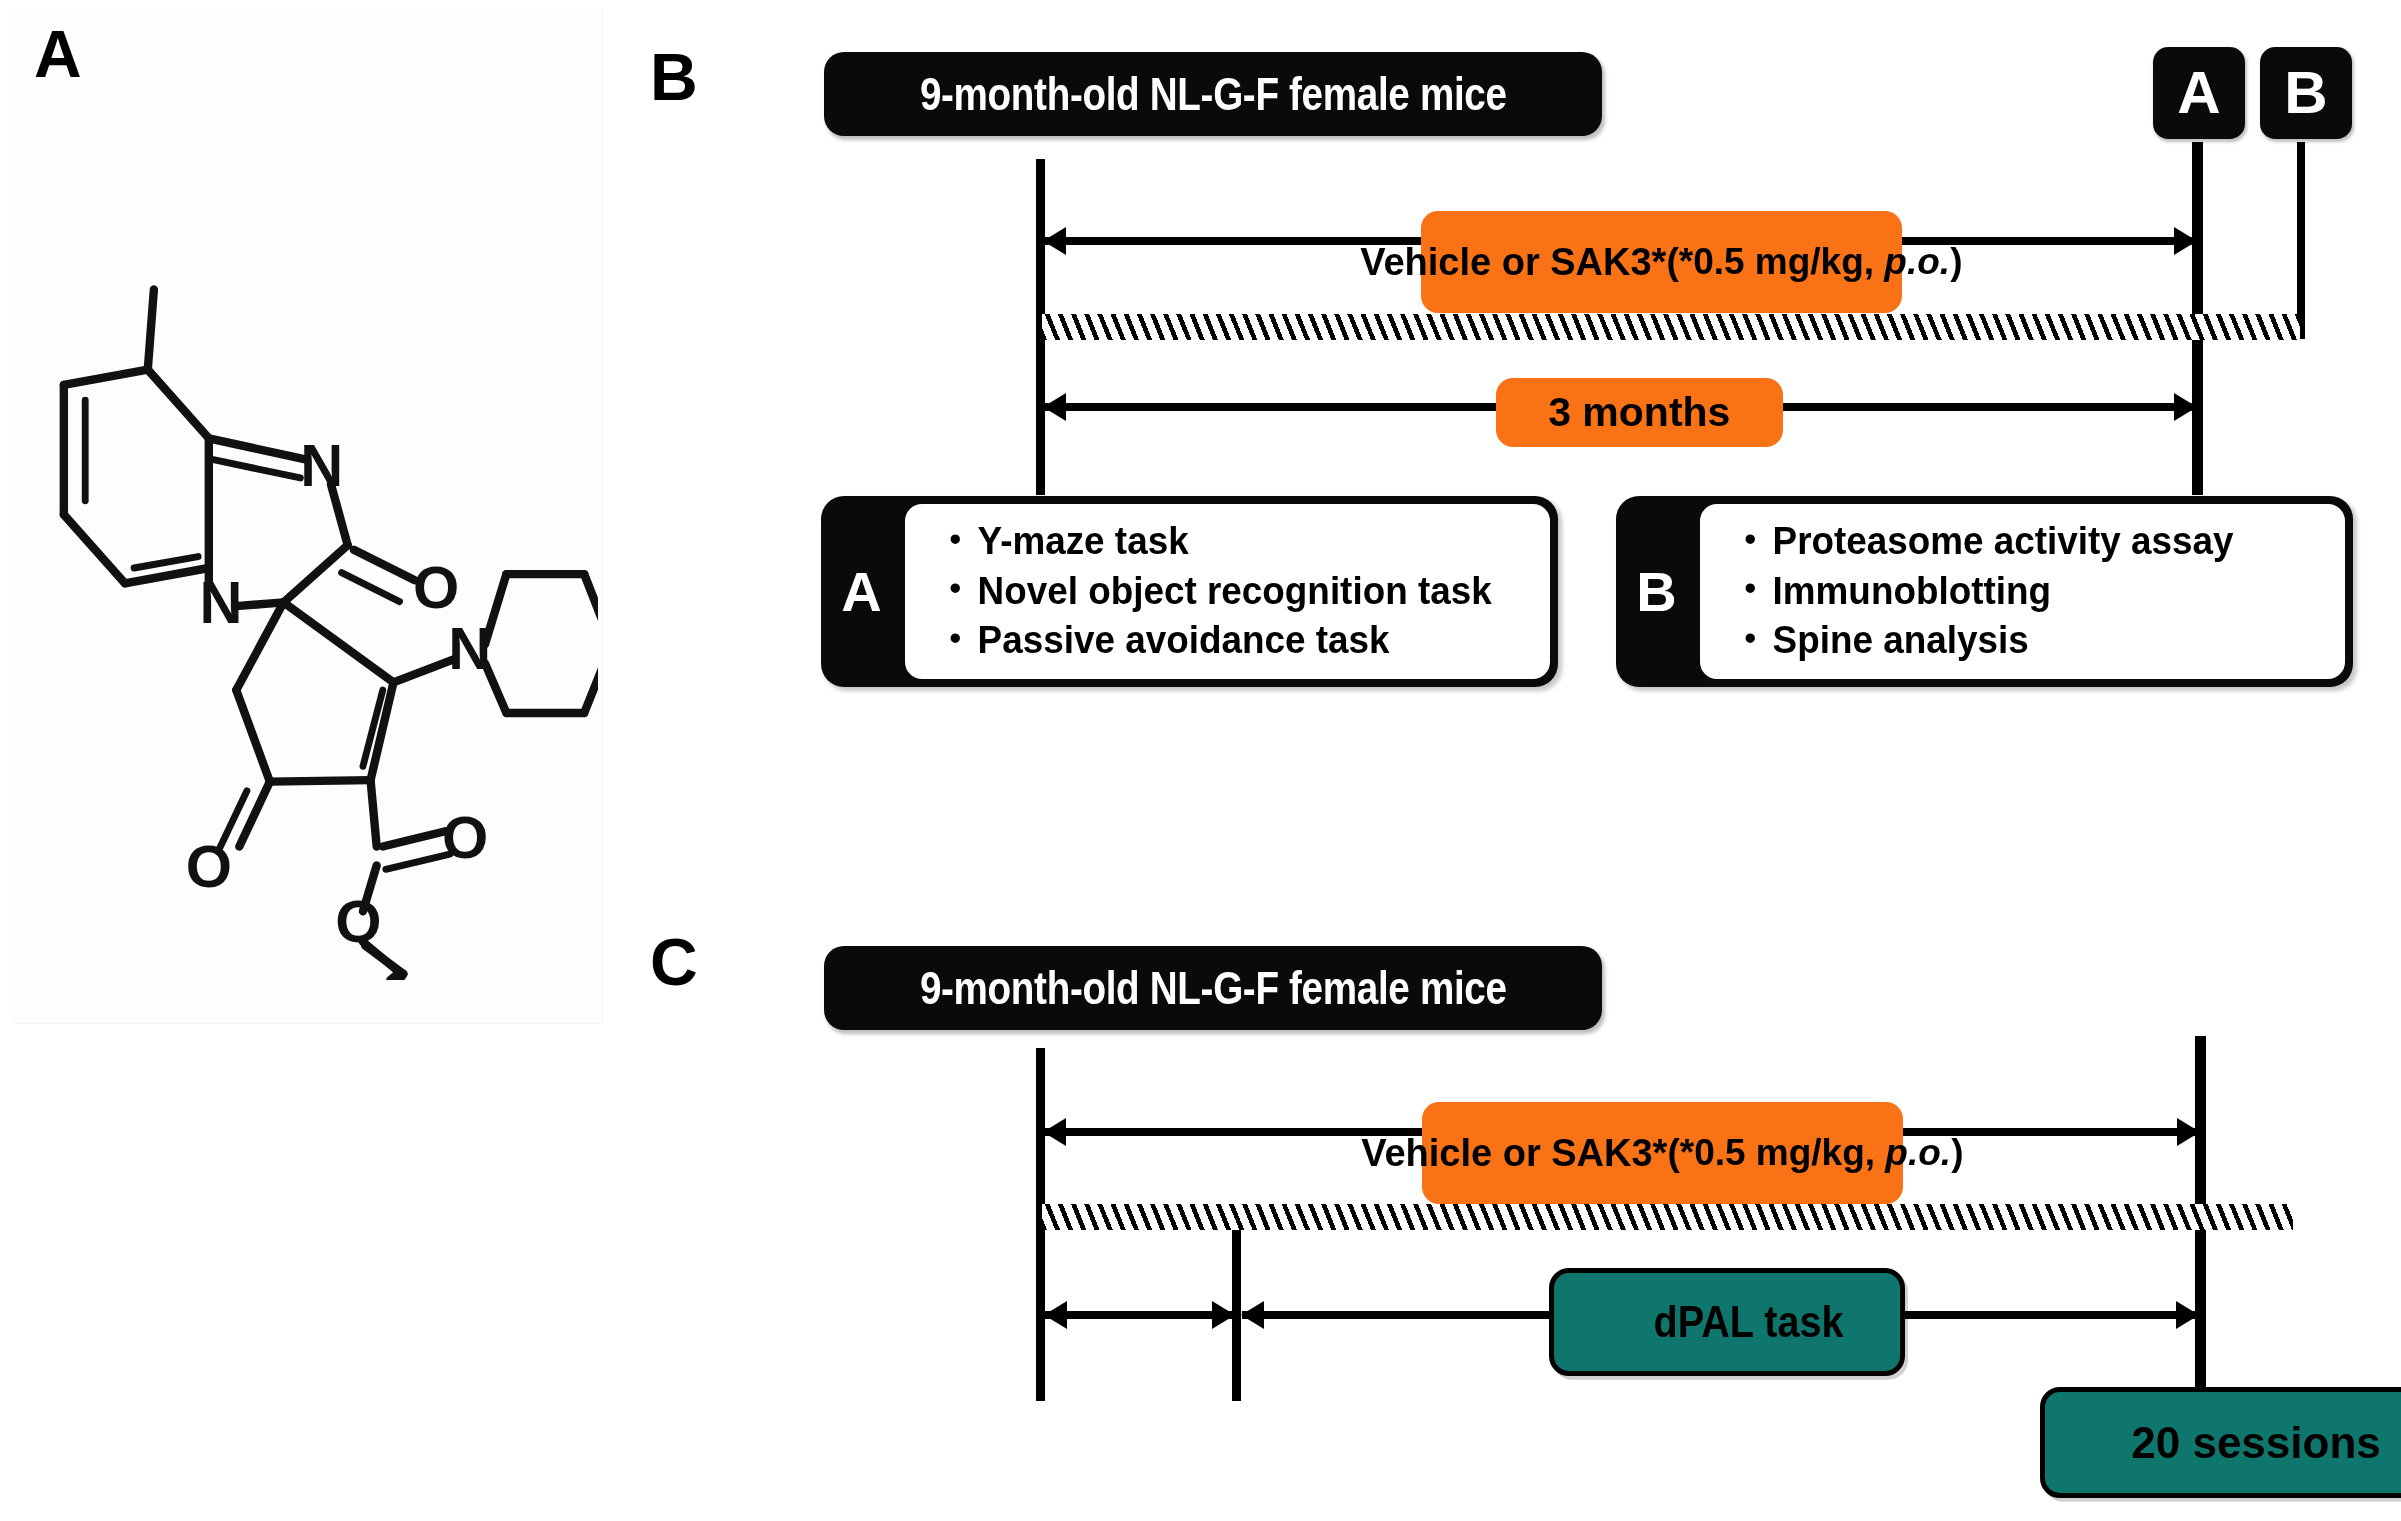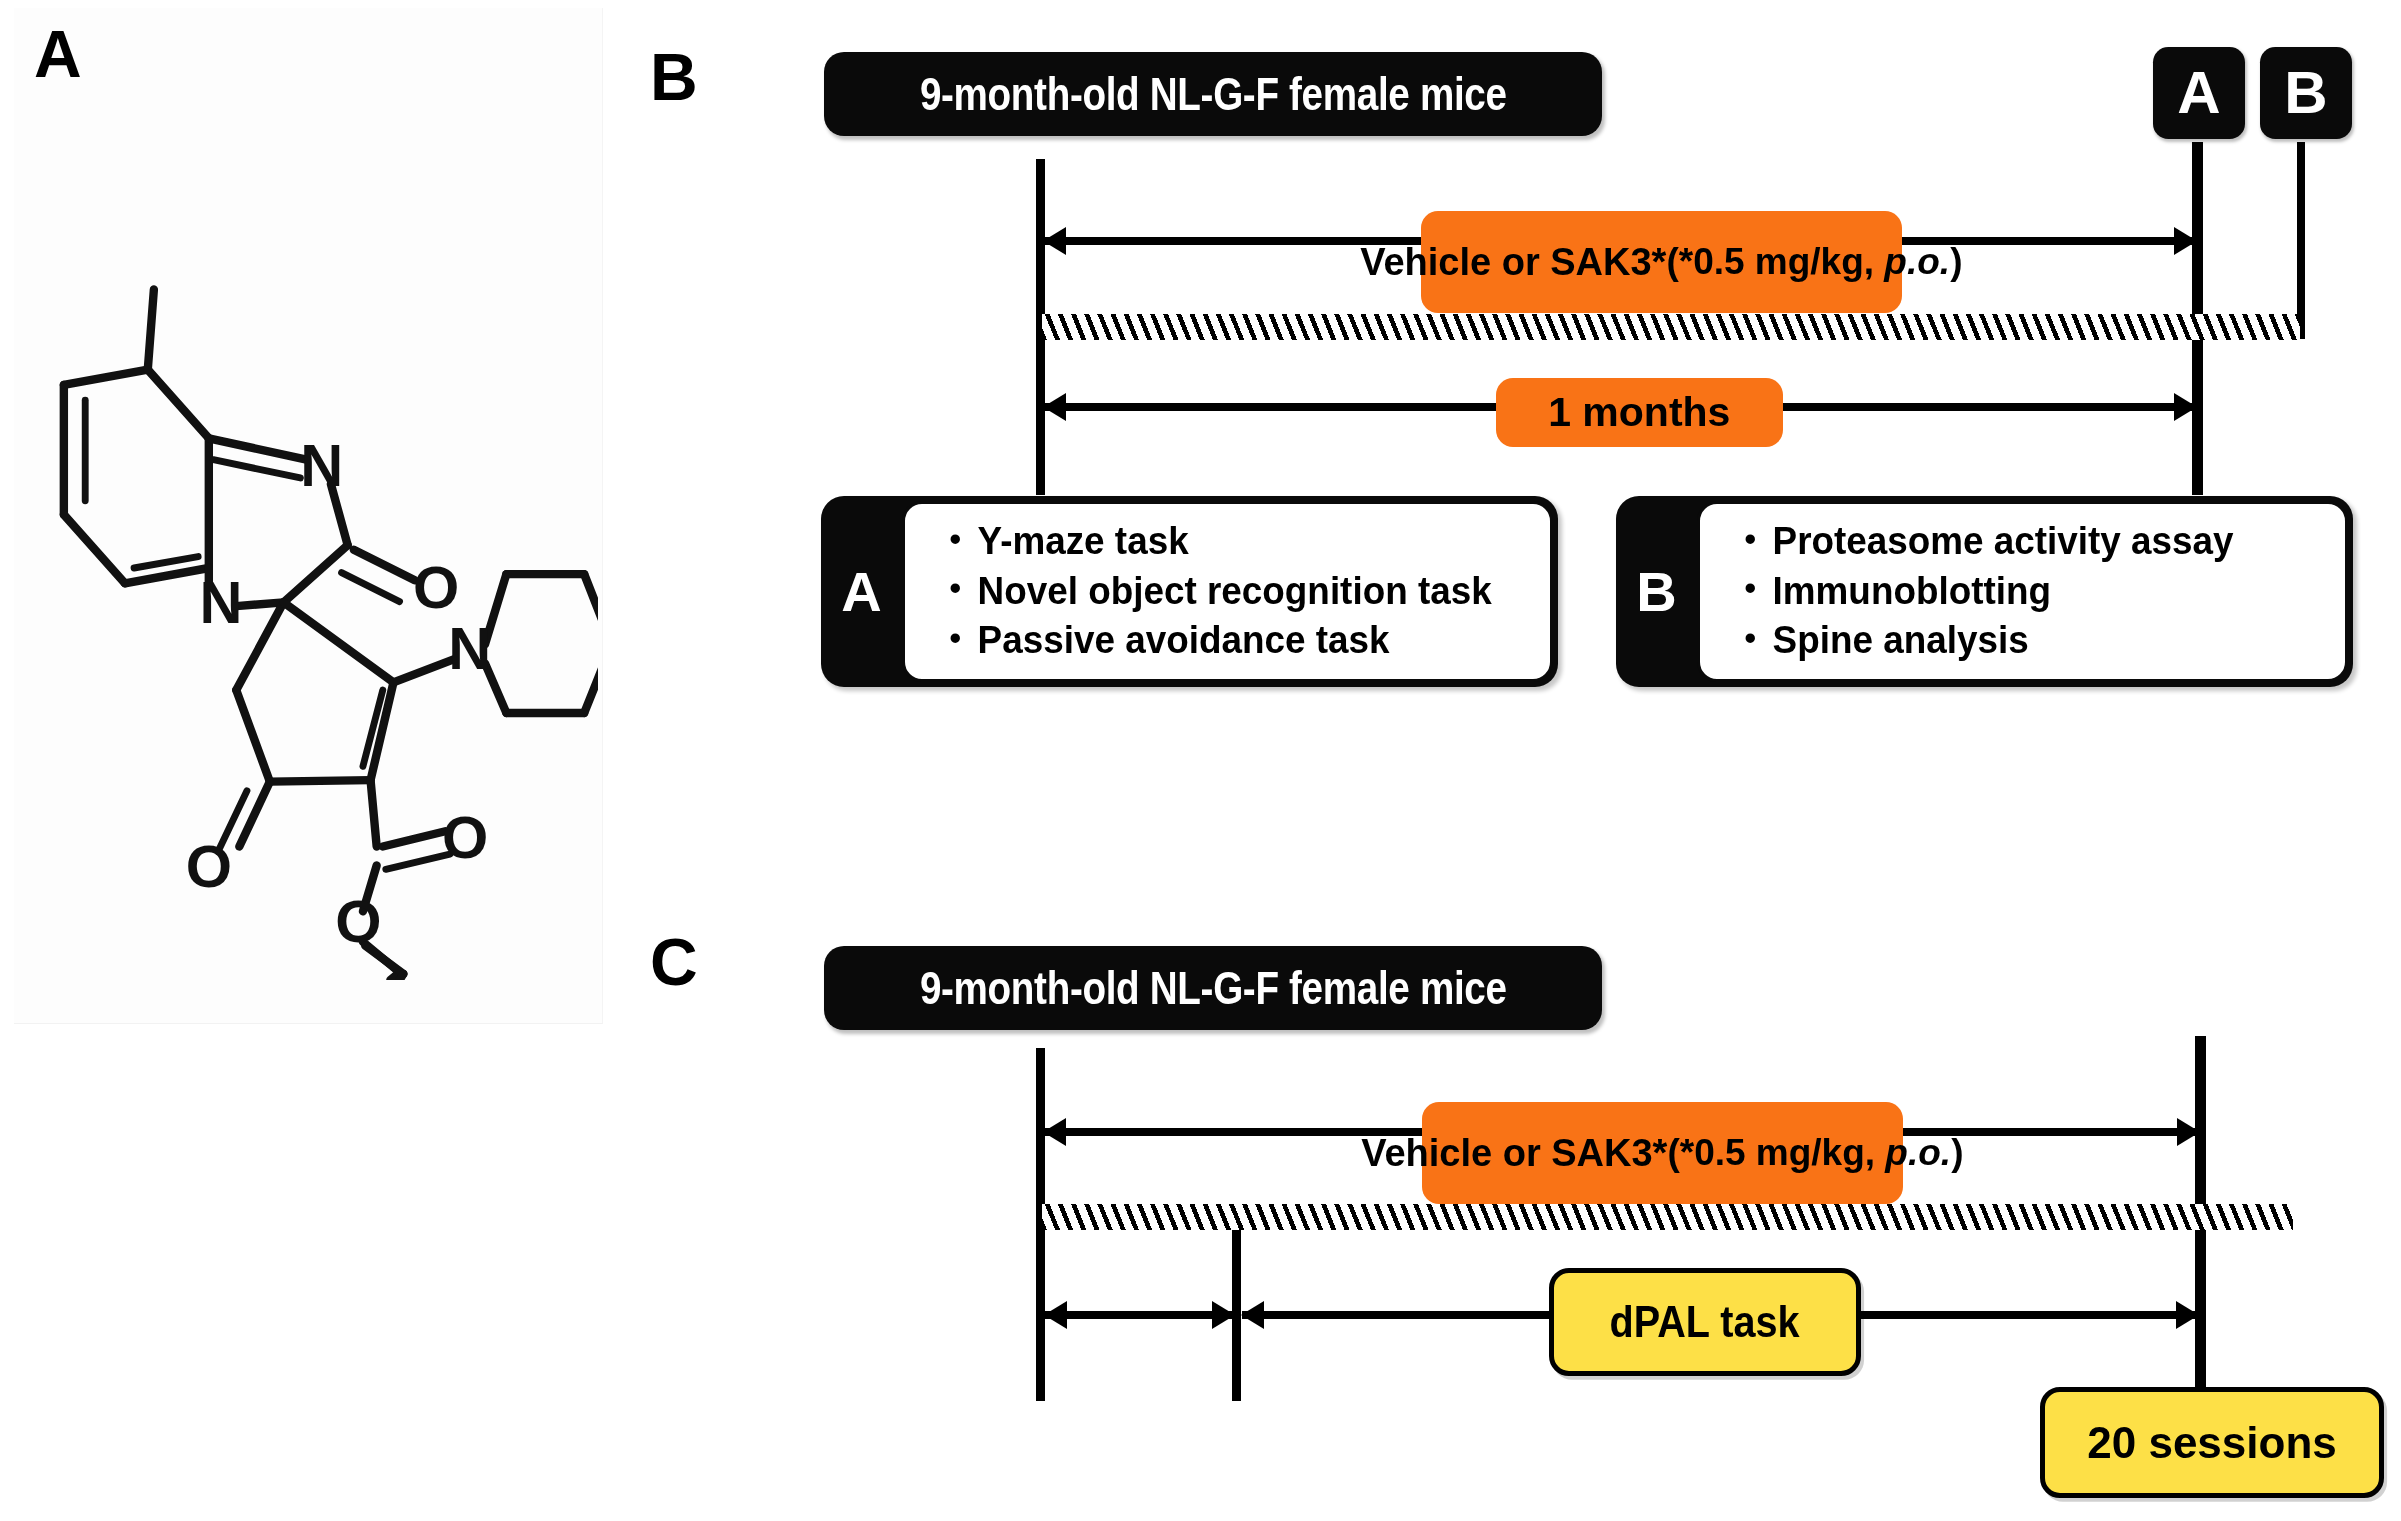--- a/index.html
+++ b/index.html
@@ -58,23 +58,23 @@
   .card .tab span{color:#fff;font-weight:bold;font-size:56px;line-height:1;}
   .card .body{flex:1;background:#fff;border:3.8px solid #0a0a0a;border-radius:20px;
               margin:4.6px 4.6px 4.6px 0;padding:13.7px 20px 13.7px 26px;
               display:flex;flex-direction:column;justify-content:center;}
   .card .body ul{margin:17px;padding:0;list-style:none;}
   .card .body li{font-weight:bold;font-size:38px;line-height:1.30;white-space:nowrap;
                  position:relative;padding-left:30.5px;transform:scaleX(.97);transform-origin:left center;}
   .card .body li::before{content:"\2022";position:absolute;left:1.5px;top:-1.5px;font-size:34px;}
 
   
-  .obox{position:absolute;background:#fde047;border:5.3px solid #000;border-radius:20px;
+  .obox{position:absolute;background:#0f766e;border:5.3px solid #000;border-radius:20px;
         display:flex;align-items:center;justify-content:center;
-        box-shadow:3.1px 3.8px 0 rgba(0,0,0,.18);}
+        box-shadow:3.1px 3.8px 0 rgba(0,0,0,.18);padding-left:44px;}
   .obox span{font-weight:bold;font-size:44px;line-height:1;white-space:nowrap;}
   .obox.cond span{transform:scaleX(.9);transform-origin:center;}
 
   
   .chem{position:absolute;left:18.3px;top:156px;width:580px;height:824px;}
 </style>
 </head>
 <body>
 
 <div class="fig">
@@ -177,21 +177,21 @@
   <div class="arrow left right" style="left:1044px;top:237px;width:1151px;"></div>
   <div class="arrow-label" style="left:1421px;top:211px;width:450px;height:93px;">
     <div class="l1">Vehicle or SAK3*</div>
     <div class="l2"><span>(*0.5 mg/kg, </span><i>p.o.</i><span>)</span></div>
   </div>
 
   <div class="hatch" style="left:1042px;top:314px;width:1258px;"></div>
 
   <div class="arrow left right" style="left:1044px;top:403px;width:1151px;"></div>
   <div class="arrow-label single" style="left:1496px;top:378px;width:256px;height:60px;">
-    <div class="l1">1 months</div>
+    <div class="l1">3 months</div>
   </div>
 
   <div class="card" style="left:821px;top:496px;width:737px;height:191px;">
     <div class="tab">
       <span>A</span>
     </div>
     <div class="body">
       <ul>
         <li>Y-maze task</li>
         <li>Novel object recognition task</li>

